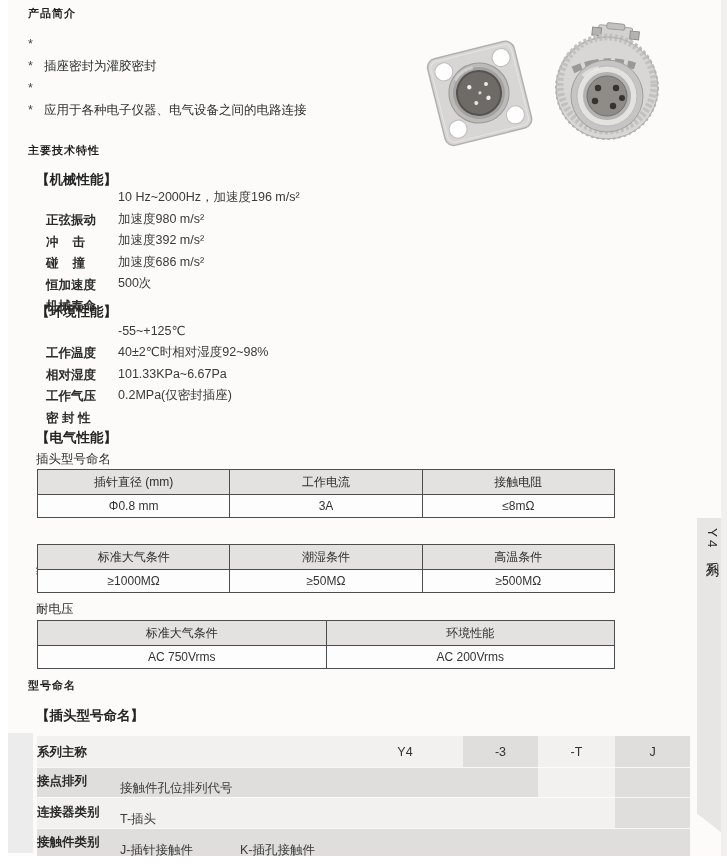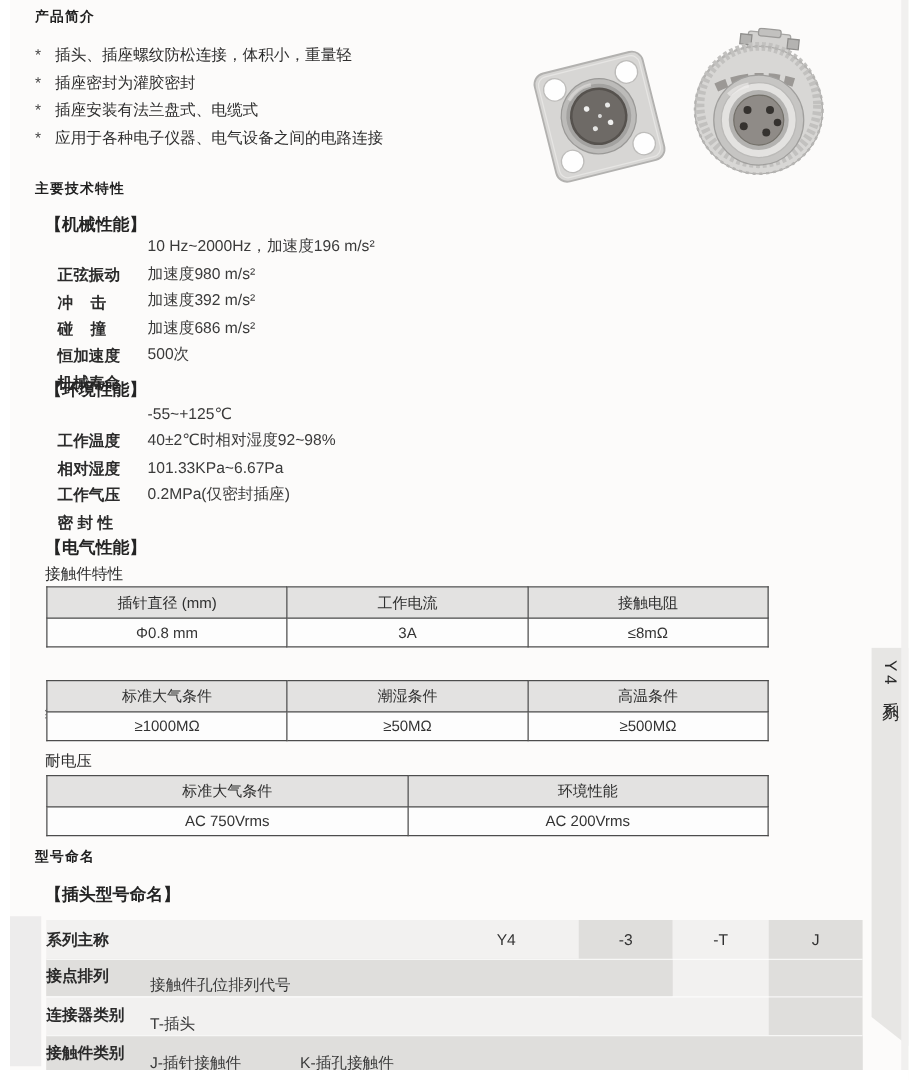--- a/index.html
+++ b/index.html
@@ -47,29 +47,27 @@
 </head>
 <body>
 
 <div class="page">
 
   <div class="abs h1" style="left:28px;top:6px;">产品简介</div>
 
   <div class="abs bullets">
     <div class="bullet-row">
       <span class="star">*</span>
-      <span>插头、插座螺纹防松连接，体积小，重量轻</span>
     </div>
     <div class="bullet-row">
       <span class="star">*</span>
       <span>插座密封为灌胶密封</span>
     </div>
     <div class="bullet-row">
       <span class="star">*</span>
-      <span>插座安装有法兰盘式、电缆式</span>
     </div>
     <div class="bullet-row">
       <span class="star">*</span>
       <span>应用于各种电子仪器、电气设备之间的电路连接</span>
     </div>
   </div>
 
   <div class="abs" style="left:412px;top:25px;">
     <svg width="135" height="132" viewBox="0 0 135 132">
       <g transform="rotate(-14 67 68)">
@@ -157,21 +155,21 @@
       <span class="pl">工作气压</span>
       <span class="pv">101.33KPa~6.67Pa</span>
     </div>
     <div class="prop-row">
       <span class="pl">密&nbsp;封&nbsp;性</span>
       <span class="pv">0.2MPa(仅密封插座)</span>
     </div>
   </div>
 
   <div class="abs h2" style="left:36px;top:429px;">【电气性能】</div>
-  <div class="abs sub" style="left:36px;top:451px;">接触件特性</div>
+  <div class="abs sub" style="left:36px;top:451px;">插头型号命名</div>
 
   <table class="t" style="left:37px;top:469px;">
     <thead>
         <tr>
       <th>插针直径 (mm)</th>
       <th>工作电流</th>
       <th>接触电阻</th>
     </tr>
       </thead>
     <tbody>

